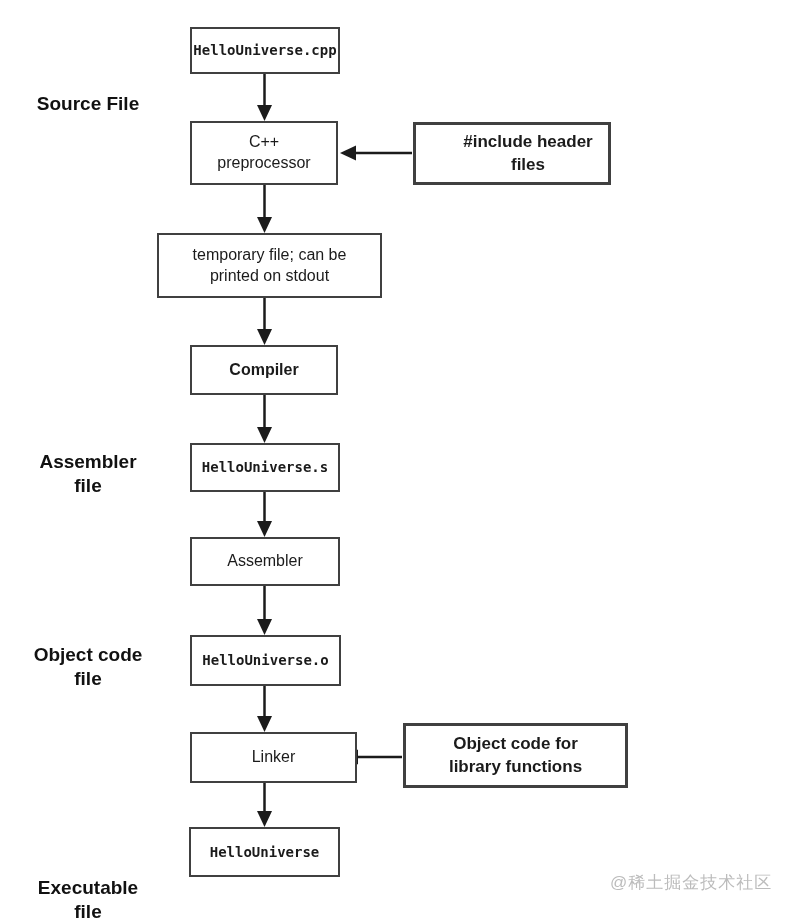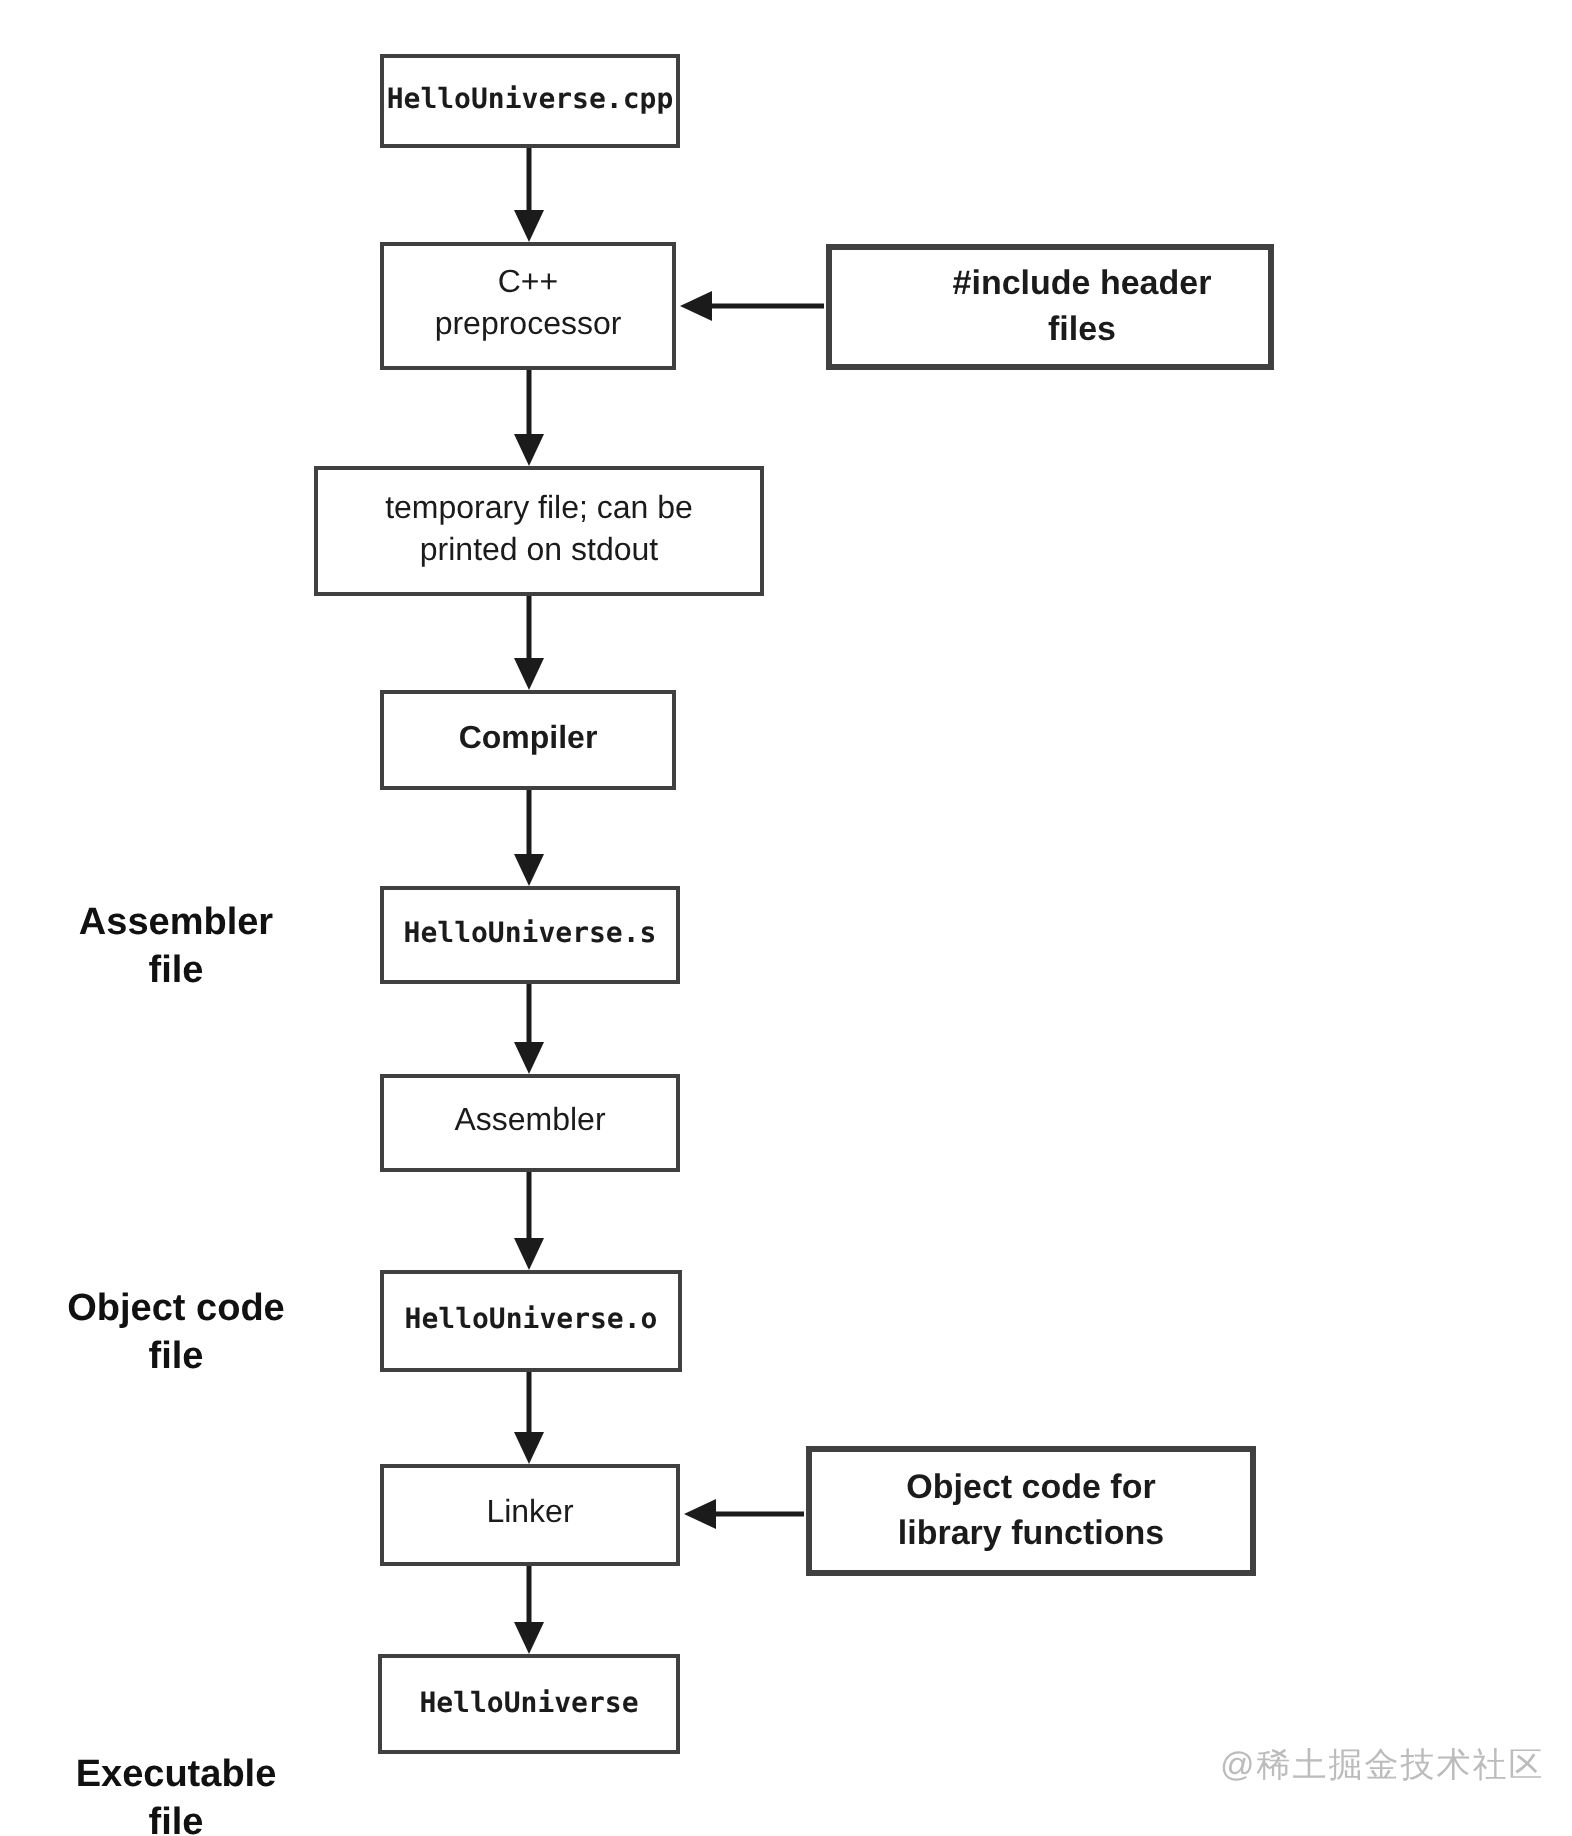--- a/index.html
+++ b/index.html
@@ -115,50 +115,51 @@
       <line x1="402" y1="757" x2="353" y2="757"></line>
       <polygon points="342,757 358,749.5 358,764.5"></polygon>
     </g>
 
     <g>
       <line x1="264.5" y1="783" x2="264.5" y2="816"></line>
       <polygon points="264.5,827 257,811 272,811"></polygon>
     </g>
   </svg>
 
+  <div class="sidelabel" style="left:8px; top:92px; width:160px;">Source File</div>
 
   <div class="sidelabel" style="left:8px; top:450px; width:160px;">Assembler
 file</div>
 
   <div class="sidelabel" style="left:8px; top:643px; width:160px;">Object code
 file</div>
 
   <div class="sidelabel" style="left:8px; top:876px; width:160px;">Executable
 file</div>
 
   <div class="box mono" style="left:190px; top:27px; width:150px; height:47px;">HelloUniverse.cpp</div>
 
   <div class="box process" style="left:190px; top:121px; width:148px; height:64px;">C++
 preprocessor</div>
 
-  <div class="box annot" style="left:413px; top:122px; width:224px; height:63px;padding-left:32px;">#include header
+  <div class="box annot" style="left:413px; top:122px; width:198px; height:63px;padding-left:32px;">#include header
 files</div>
 
   <div class="box process" style="left:157px; top:233px; width:225px; height:65px;">temporary file; can be
 printed on stdout</div>
 
   <div class="box process" style="left:190px; top:345px; width:148px; height:50px;font-weight:bold;">Compiler</div>
 
   <div class="box mono" style="left:190px; top:443px; width:150px; height:49px;text-align:right;">HelloUniverse.s</div>
 
   <div class="box process" style="left:190px; top:537px; width:150px; height:49px;">Assembler</div>
 
   <div class="box mono" style="left:190px; top:635px; width:151px; height:51px;">HelloUniverse.o</div>
 
-  <div class="box process" style="left:190px; top:732px; width:150px; height:51px;">Linker</div>
+  <div class="box process" style="left:190px; top:732px; width:167px; height:51px;">Linker</div>
 
   <div class="box annot" style="left:403px; top:723px; width:225px; height:65px;">Object code for
 library functions</div>
 
   <div class="box mono" style="left:189px; top:827px; width:151px; height:50px;">HelloUniverse</div>
 
   <div class="watermark">@稀土掘金技术社区</div>
 
 </div>
 

